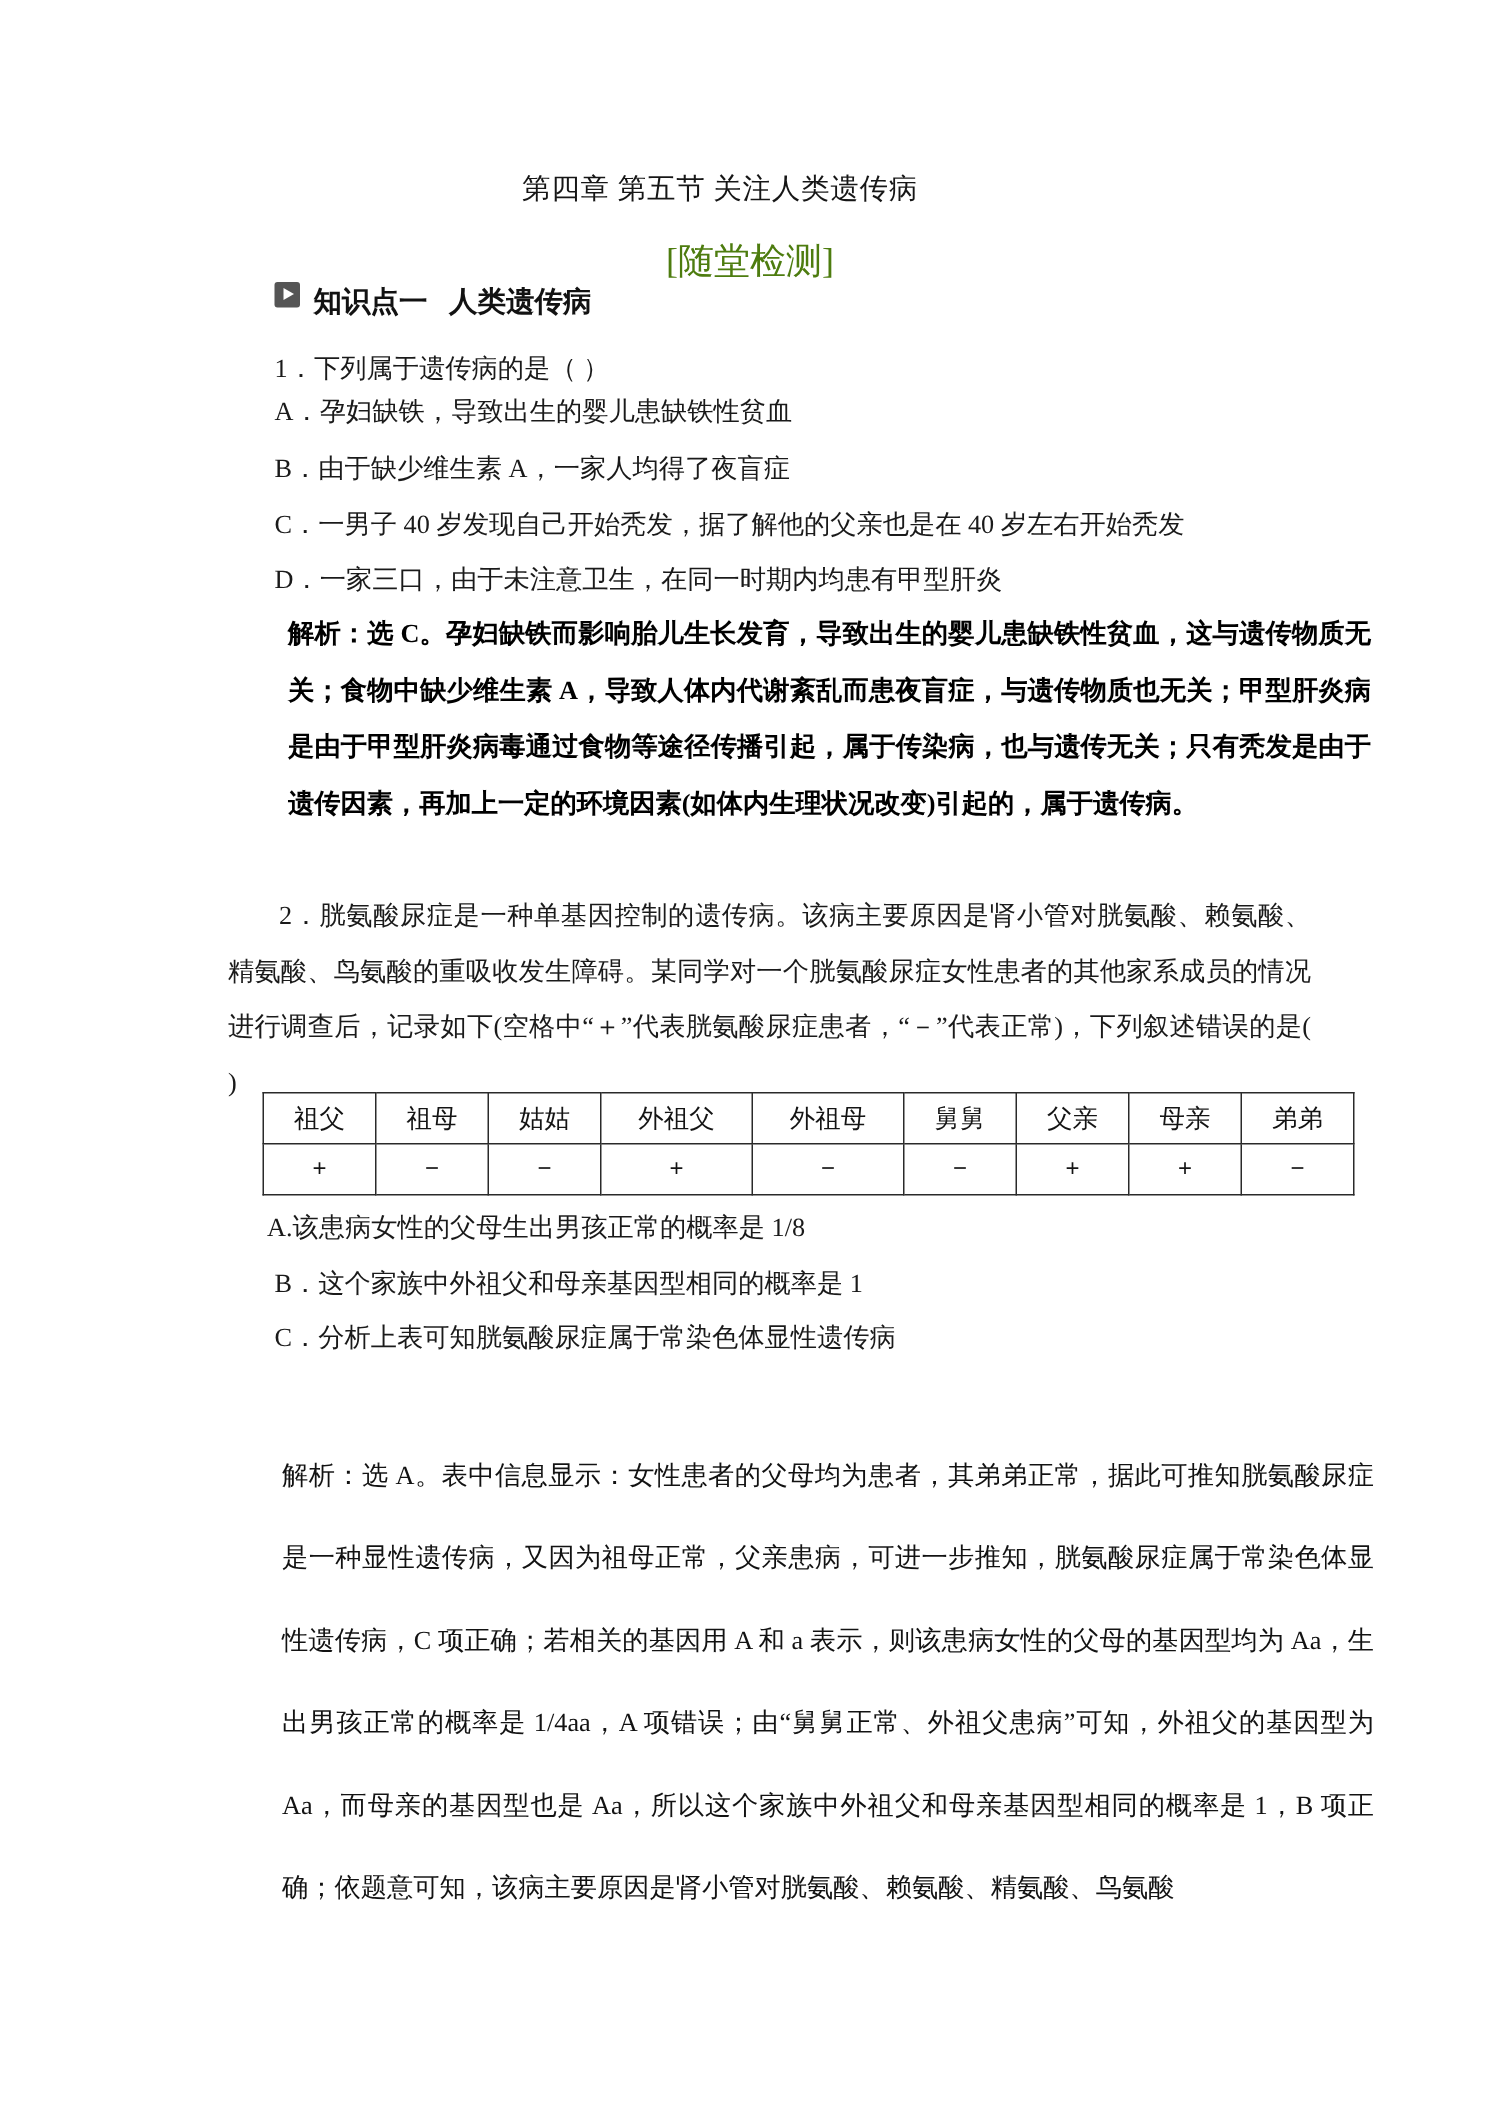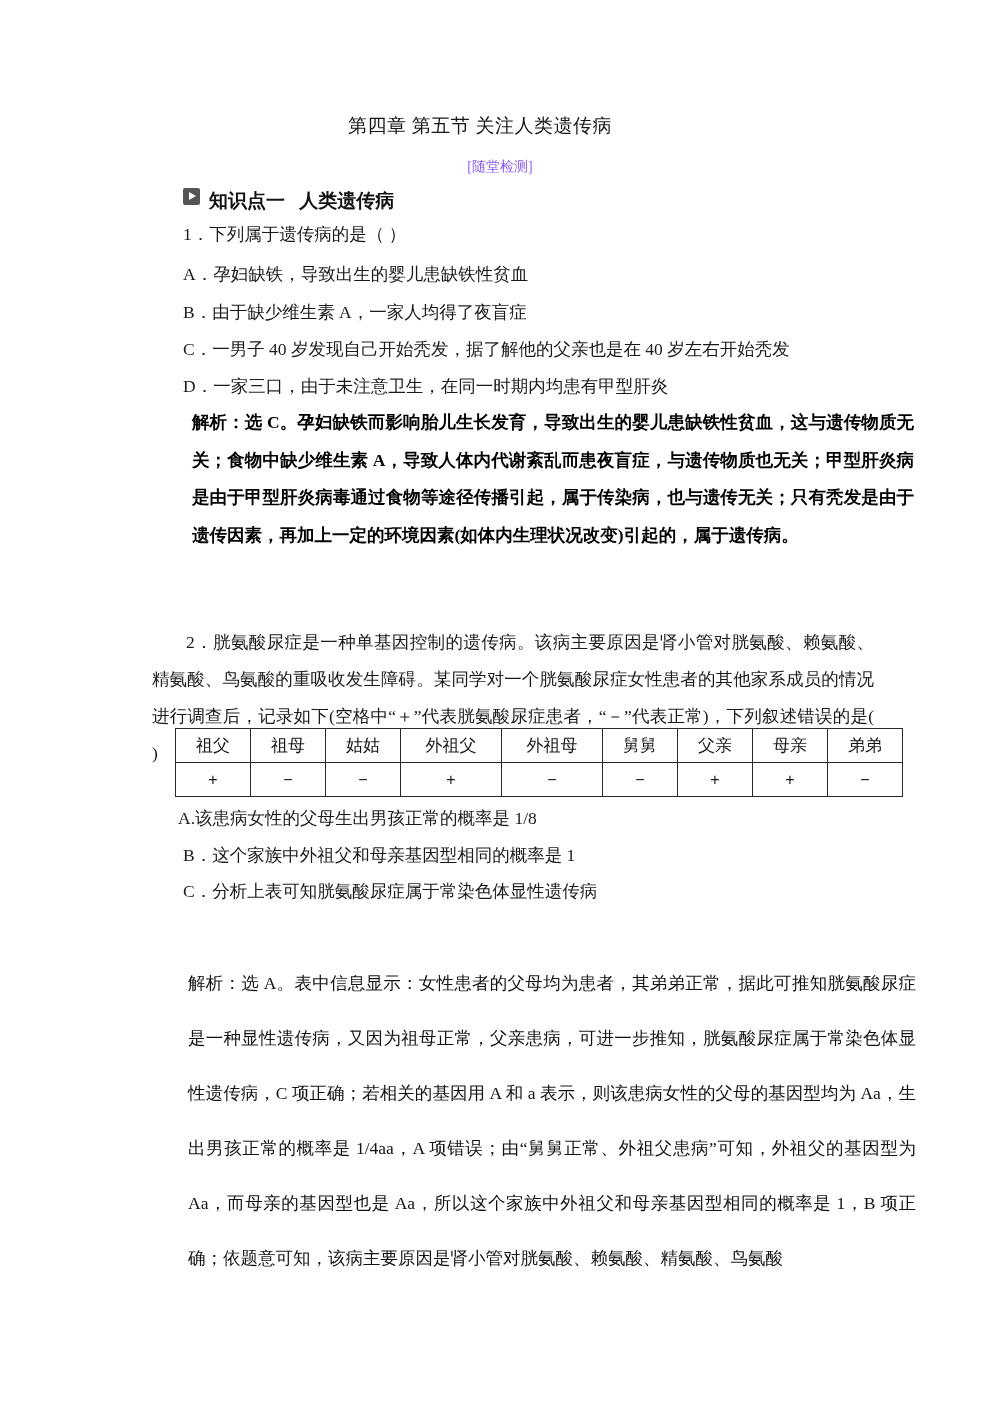--- a/index.html
+++ b/index.html
@@ -33,22 +33,22 @@
     font-size: 19px;
     letter-spacing: 0.5px;
     color: #161616;
   }
   .doc-subtitle {
     position: absolute;
     top: 158px;
     left: 0;
     width: 1000px;
     text-align: center;
-    font-size: 14px;
-    color: #8b5cf6;
+    font-size: 24px;
+    color: #4d7c0f;
   }
 
   .kp-header {
     position: absolute;
     top: 188px;
     left: 183px;
     display: flex;
     align-items: flex-start;
     gap: 9px;
     font-size: 19px;
@@ -102,21 +102,20 @@
   .q2-body {
     position: absolute;
     left: 152px;
     width: 722px;
     font-size: 17.5px;
     line-height: 37px;
     text-align: justify;
     text-justify: inter-character;
     text-indent: 34px;
     color: #1a1a1a;
-    margin-top: 32px;
   }
 
   
   .ped-table-wrap {
     position: absolute;
     left: 175px;
     top: 728px;
   }
   table.ped {
     border-collapse: collapse;
@@ -144,21 +143,21 @@
 <div class="page">
 
   <div class="doc-title">第四章 第五节   关注人类遗传病</div>
   <div class="doc-subtitle">[随堂检测]</div>
 
   <div class="kp-header">
     <span class="kp-icon"></span>
     <span class="kp-label">知识点一   人类遗传病</span>
   </div>
 
-  <div class="line q-stem" style="top:222px;">1．下列属于遗传病的是（    ）</div>
+  <div class="line q-stem" style="top:233px;">1．下列属于遗传病的是（    ）</div>
   <div class="line opt" style="top:262px;">A．孕妇缺铁，导致出生的婴儿患缺铁性贫血</div>
   <div class="line opt" style="top:300px;">B．由于缺少维生素 A，一家人均得了夜盲症</div>
   <div class="line opt" style="top:337px;">C．一男子 40 岁发现自己开始秃发，据了解他的父亲也是在 40 岁左右开始秃发</div>
   <div class="line opt" style="top:374px;">D．一家三口，由于未注意卫生，在同一时期内均患有甲型肝炎</div>
 
   <div class="explain bold" style="top:404px;">解析：选 C。孕妇缺铁而影响胎儿生长发育，导致出生的婴儿患缺铁性贫血，这与遗传物质无关；食物中缺少维生素 A，导致人体内代谢紊乱而患夜盲症，与遗传物质也无关；甲型肝炎病是由于甲型肝炎病毒通过食物等途径传播引起，属于传染病，也与遗传无关；只有秃发是由于遗传因素，再加上一定的环境因素(如体内生理状况改变)引起的，属于遗传病。</div>
 
   <div class="q2-body" style="top:592px;">2．胱氨酸尿症是一种单基因控制的遗传病。该病主要原因是肾小管对胱氨酸、赖氨酸、精氨酸、鸟氨酸的重吸收发生障碍。某同学对一个胱氨酸尿症女性患者的其他家系成员的情况进行调查后，记录如下(空格中“＋”代表胱氨酸尿症患者，“－”代表正常)，下列叙述错误的是(    )</div>
 
   <div class="ped-table-wrap">

